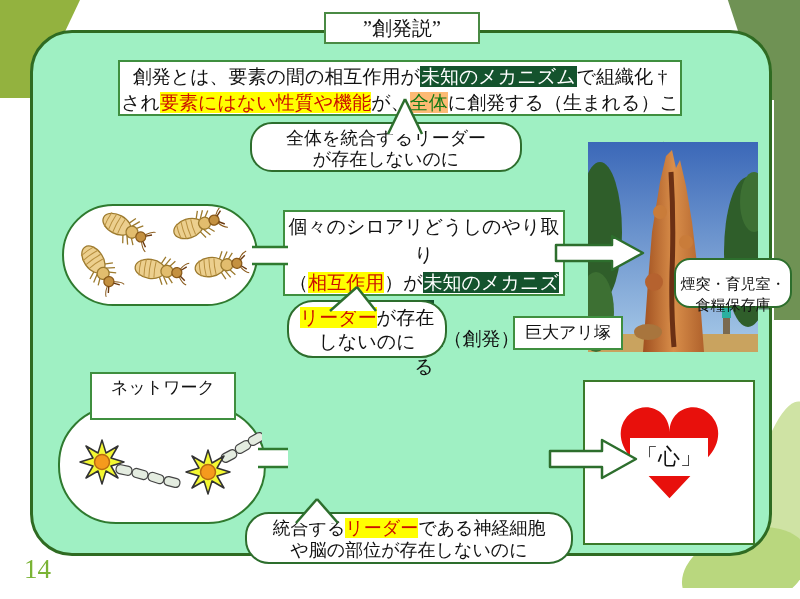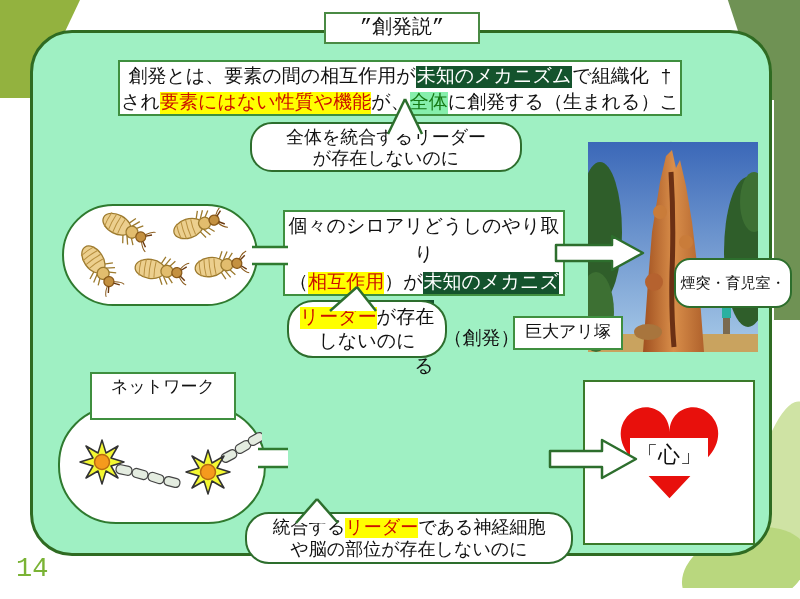--- a/index.html
+++ b/index.html
@@ -1,18 +1,18 @@
 <!DOCTYPE html>
 <html><head>
 <meta charset="utf-8">
 <style>
   html,body{margin:0;padding:0;background:#fff;}
   .slide{
     position:relative;width:800px;height:588px;overflow:hidden;background:#fff;
-    font-family:Liberation Mono, monospace;color:#111;
+    font-family:Liberation Serif, serif;color:#111;
   }
   
   .deco{position:absolute;z-index:0;}
   .deco-tl{left:0;top:0;width:80px;height:98px;background:#93b23f;
     clip-path:polygon(0 0,100% 0,42% 100%,0 100%);}
   .deco-tr{left:718px;top:0;width:82px;height:100px;background:#6f9254;
     clip-path:polygon(12% 0,100% 0,100% 100%,52% 100%);}
   .deco-strip{left:774px;top:0;width:26px;height:320px;background:#6f9254;}
   .deco-leaf1{left:752px;top:400px;width:60px;height:200px;background:#cfe3a4;
     border-radius:50% 50% 40% 60%;transform:rotate(12deg);}
@@ -38,25 +38,25 @@
   .mound-label{left:674px;top:258px;width:118px;height:50px;border-radius:16px;font-size:15px;line-height:21px;padding-top:14px;z-index:3;border-color:#2d6e2d;}
   .mound-caption{left:513px;top:316px;width:110px;height:34px;font-size:17px;line-height:29px;z-index:3;}
   .neuron-label{left:90px;top:372px;width:146px;height:48px;font-size:17px;line-height:21px;padding-top:3px;z-index:3;}
   .neuron-blob{left:58px;top:406px;width:208px;height:118px;border-radius:58px;}
   .neural-box{left:283px;top:393px;width:288px;height:112px;font-size:20px;line-height:27px;padding-top:1px;}
   .callout3{left:245px;top:512px;width:328px;height:52px;border-radius:24px;font-size:18px;line-height:22px;padding-top:3px;}
   .heart-box{left:583px;top:380px;width:172px;height:165px;border:2.5px solid #3a7a2a;}
   .heart-svg{position:absolute;left:607px;top:398px;width:125px;height:118px;z-index:3;}
   .heart-label{position:absolute;left:630px;top:438px;width:78px;height:38px;background:#fff;
     font-size:22px;line-height:38px;text-align:center;z-index:4;}
-  .page-num{position:absolute;left:16px;top:554px;font-size:27px;color:#7ab335;z-index:2;}
+  .page-num{position:absolute;left:24px;top:554px;font-size:27px;color:#7ab335;z-index:2;}
   
   .hl-blue{background:#14532d;color:#fff;padding:0 1px;}
   .hl-yr{background:#ffff00;color:#cc1100;}
-  .hl-yg{background:#86efac;color:#157a15;}
+  .hl-yg{background:#fdba74;color:#157a15;}
   .overlay{position:absolute;left:0;top:0;width:800px;height:599px;z-index:5;pointer-events:none;}
   .blob-svg{position:absolute;z-index:2;}
 </style>
 </head>
 <body>
 
 <div class="slide">
 
   <div class="deco deco-tl"></div>
   <div class="deco deco-tr"></div>
@@ -110,20 +110,21 @@
       <circle cx="104" cy="150" r="8" fill="#b5622f"></circle>
       <ellipse cx="60" cy="190" rx="14" ry="8" fill="#a8753d"></ellipse>
       <circle cx="138" cy="158" r="4" fill="#d8b49a"></circle>
       <rect x="134" y="162" width="9" height="14" fill="#2ab0a0"></rect>
       <rect x="135" y="176" width="7" height="16" fill="#7a6a50"></rect>
     </svg>
   </div>
 
   <div class="bubble mound-label">
     <div>煙突・育児室・</div>
+    <div>食糧保存庫</div>
   </div>
   <div class="wbox mound-caption">
     <span>巨大アリ塚</span>
   </div>
 
 
   <div class="blob termite-blob"></div>
   <svg class="blob-svg" style="left:66px;top:208px;" width="188" height="94" viewBox="0 0 188 94">
     <defs>
       <g id="termite">

